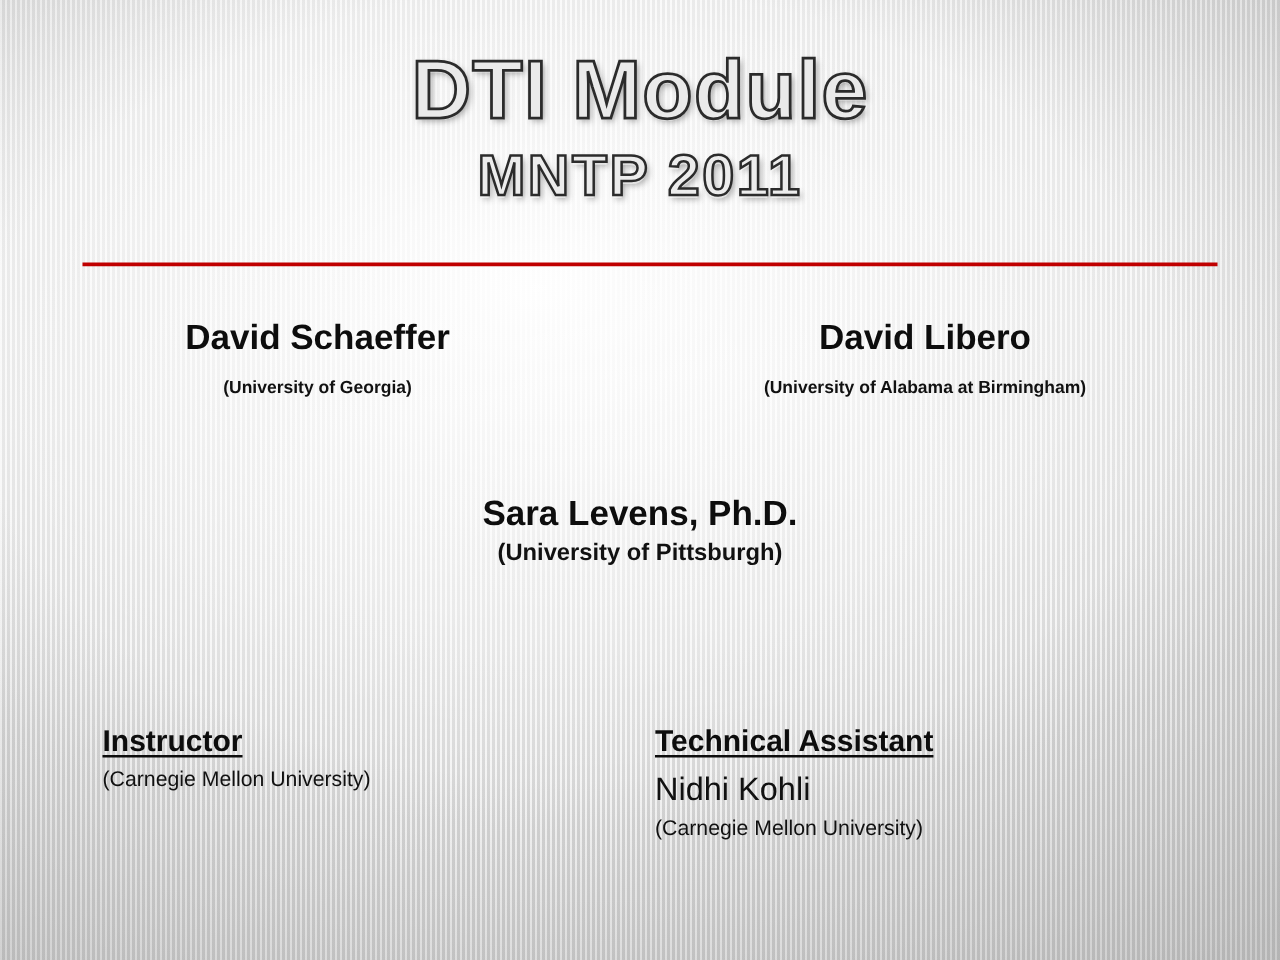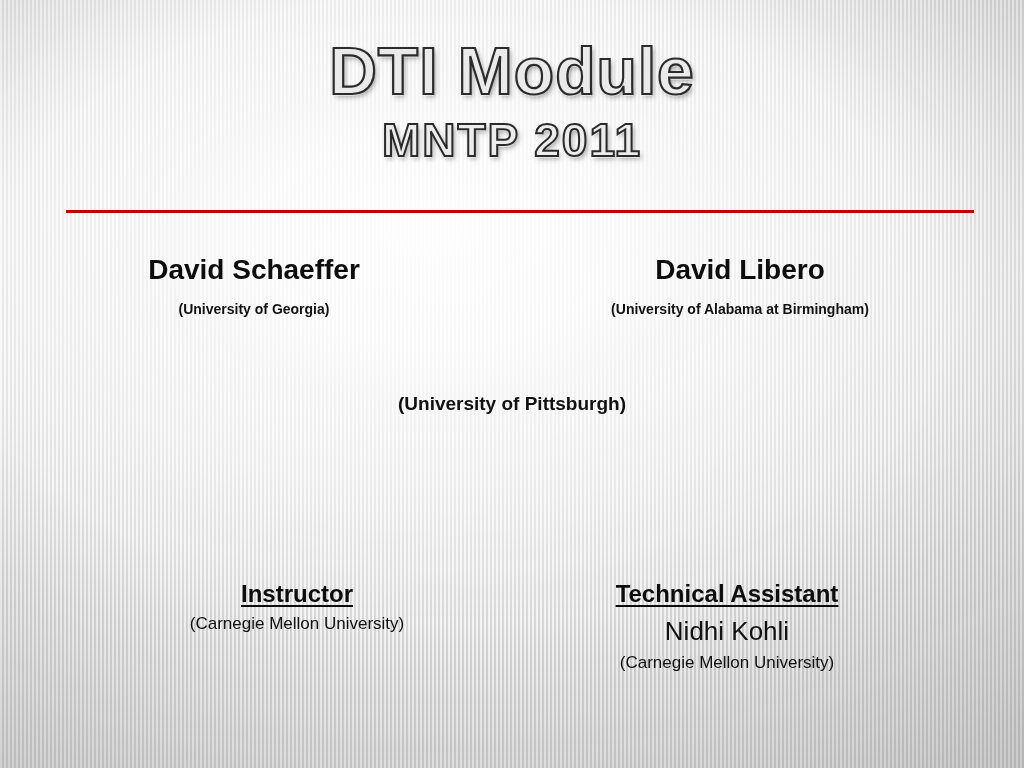--- a/index.html
+++ b/index.html
@@ -129,21 +129,21 @@
   .staff {
     position: absolute;
     top: 580px;
     left: 0;
     width: 100%;
     display: flex;
     justify-content: center;
   }
   .staff-col {
     width: 430px;
-    text-align: center;
+    margin-left: 12px;
   }
   .staff-role {
     font-size: 24px;
     font-weight: bold;
     color: #0d0d0d;
     text-decoration: underline;
     text-underline-offset: 3px;
   }
   .staff-name {
     font-size: 26px;
@@ -175,20 +175,21 @@
         <div class="person-name">David Schaeffer</div>
         <div class="person-affil">(University of Georgia)</div>
       </div>
       <div class="col-right">
         <div class="person-name">David Libero</div>
         <div class="person-affil">(University of Alabama at Birmingham)</div>
       </div>
     </div>
 
     <div class="center-person">
+      <div class="person-name">Sara Levens, Ph.D.</div>
       <div class="person-affil">(University of Pittsburgh)</div>
     </div>
   </div>
 
   <div class="staff">
     <div class="staff-col">
       <div class="staff-role">Instructor</div>
       <div class="staff-affil">(Carnegie Mellon University)</div>
     </div>
     <div class="staff-col">

